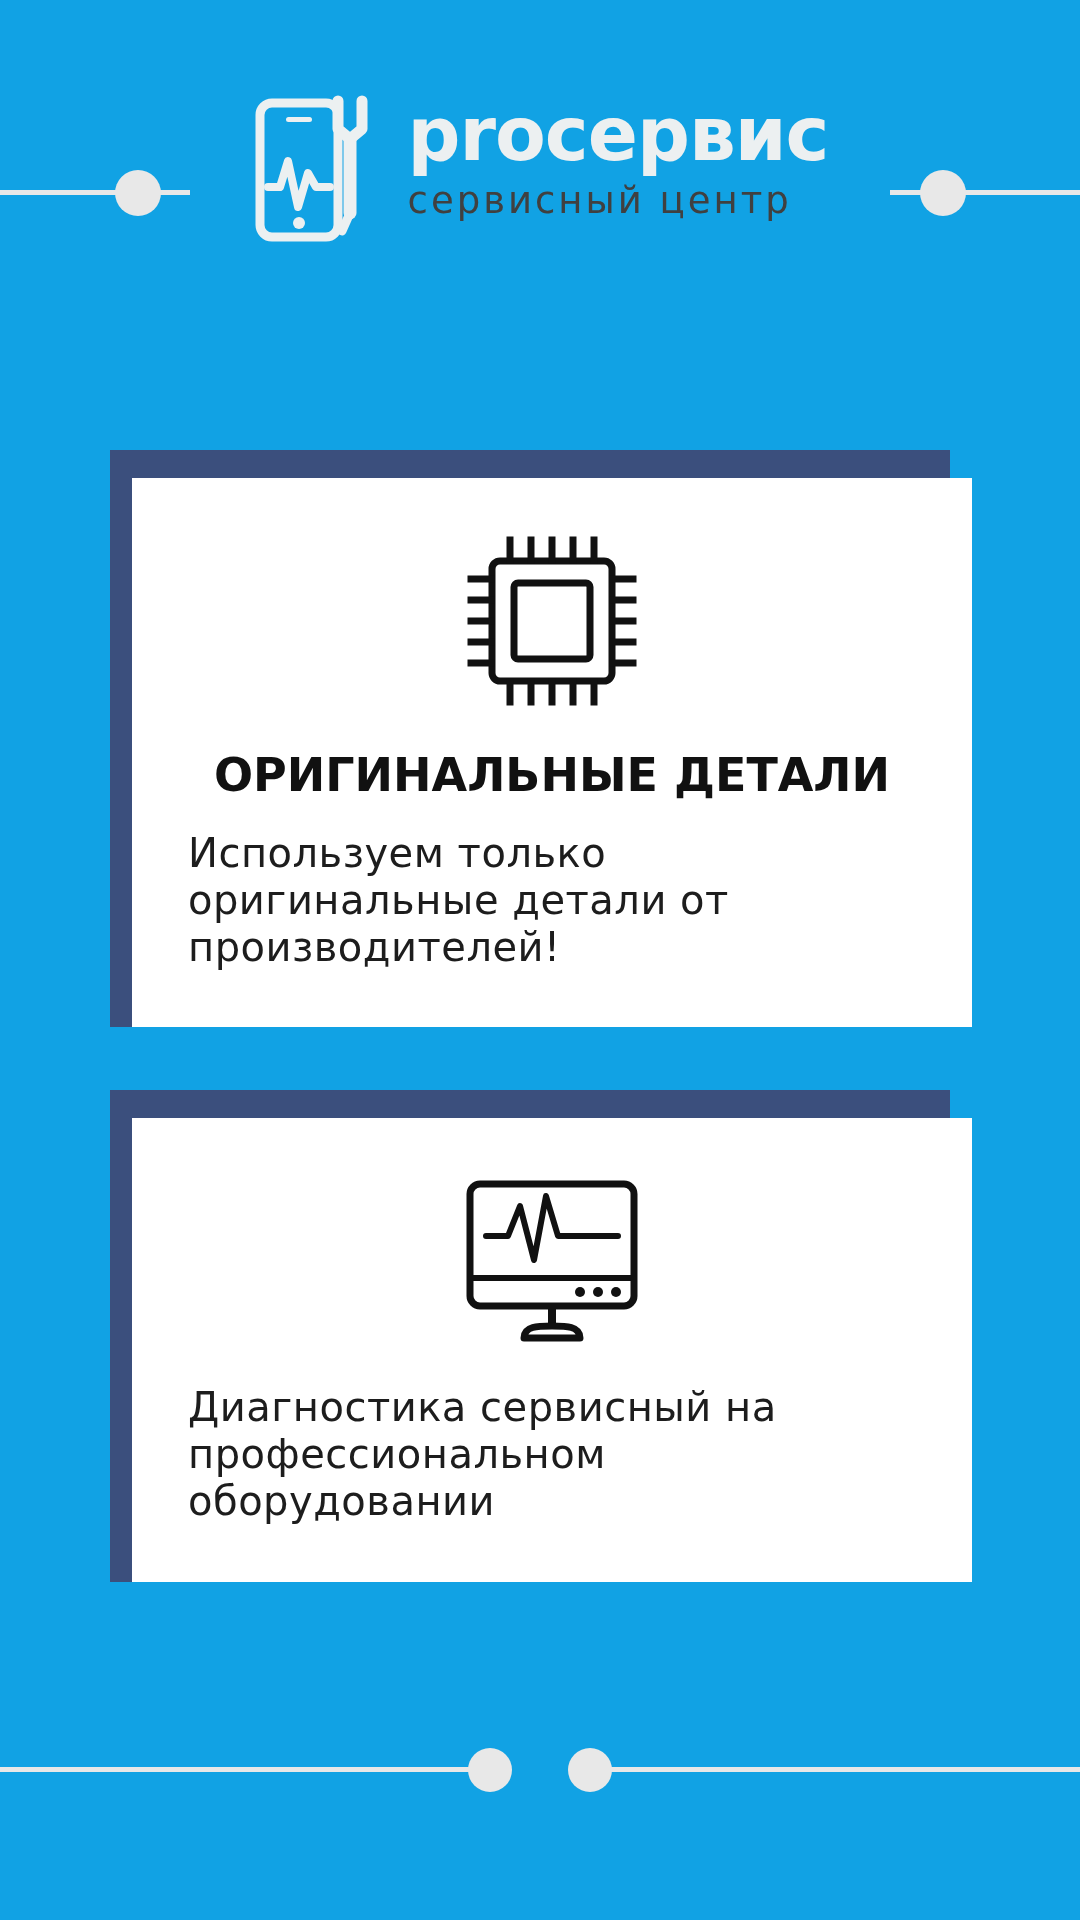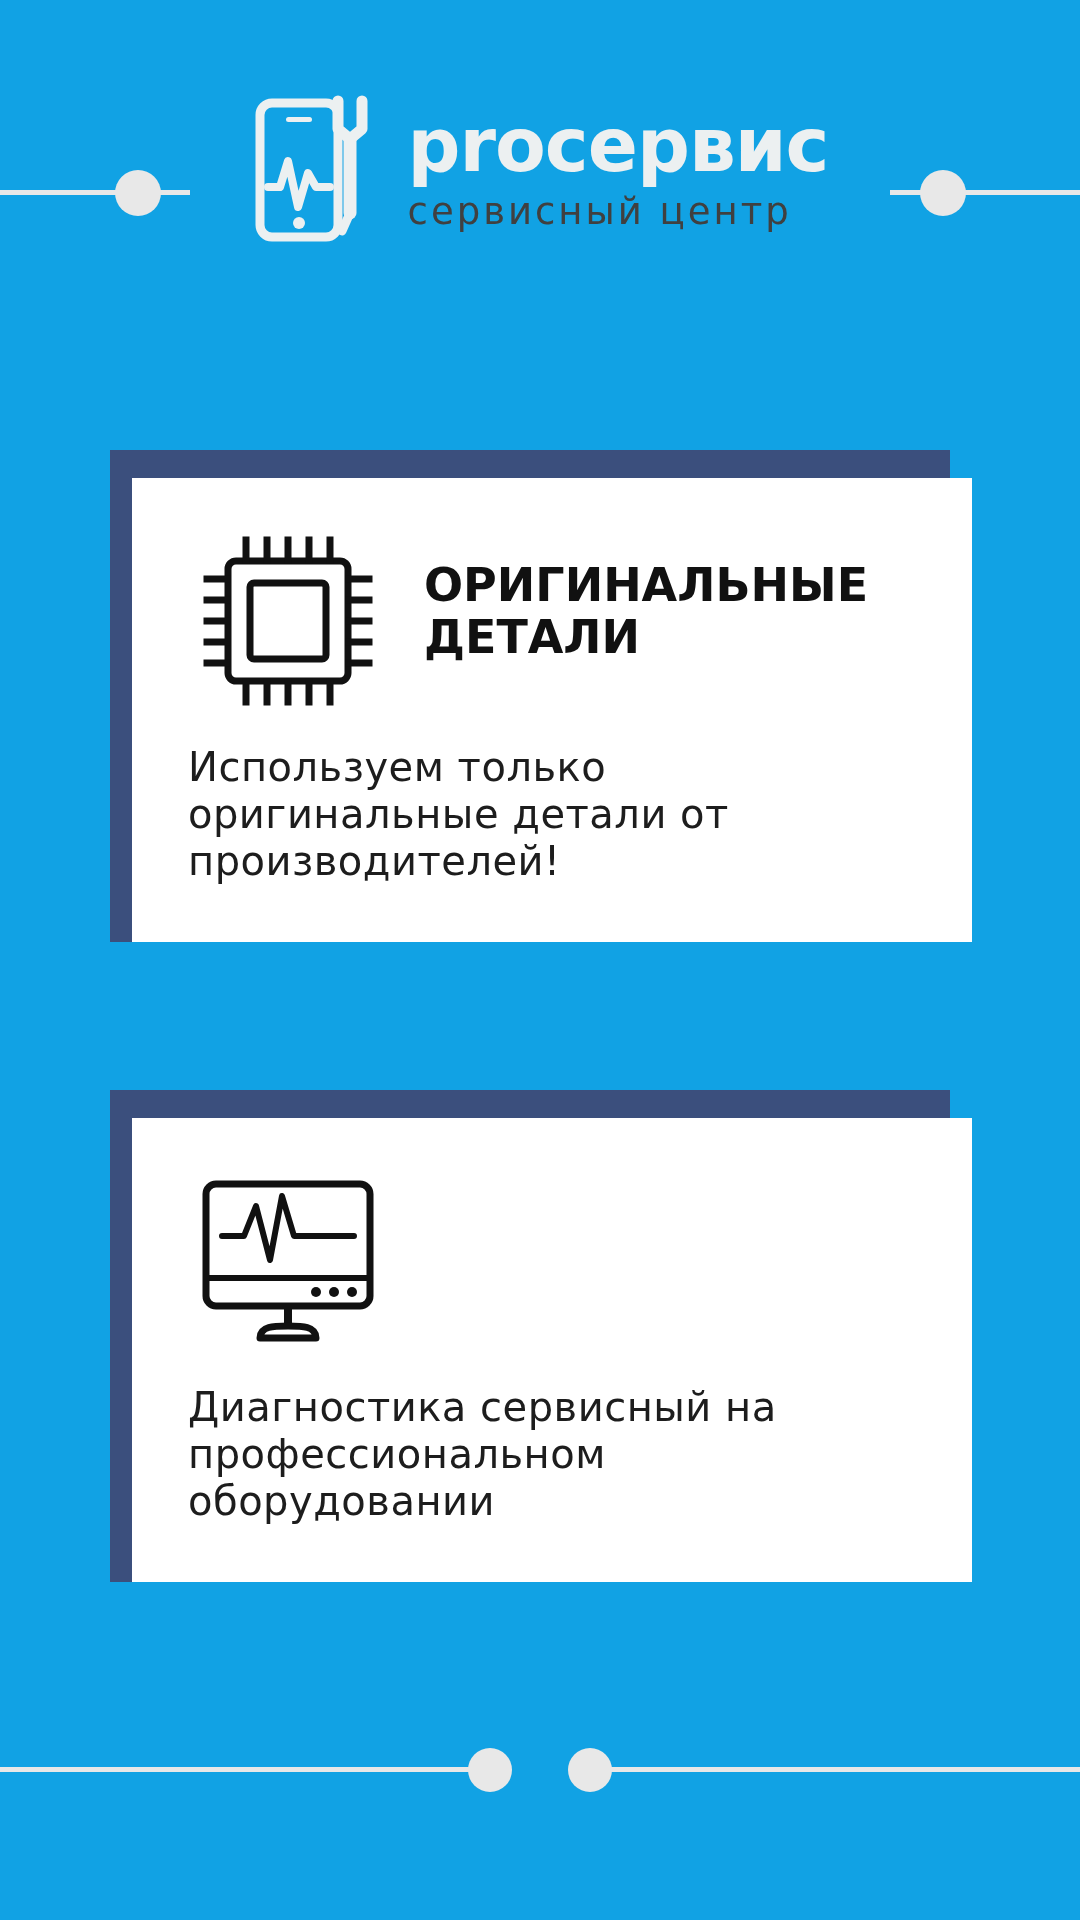--- a/index.html
+++ b/index.html
@@ -34,21 +34,21 @@
     border-radius:50%;
     background:#e8e8e8;
   }
   .dot.left  { left:115px; }
   .dot.right { left:920px; }
 
   .brand {
     position:absolute;
     top:95px; left:0; right:0;
     display:flex;
-    align-items:center;
+    align-items:flex-start;
     justify-content:center;
     gap:26px;
     z-index:3;
   }
   .brand-logo {
     width:130px; height:150px;
     position:relative;
     flex:0 0 auto;
   }
   .brand-text {
@@ -103,22 +103,22 @@
     position:relative;
     margin-left:22px;
     margin-top:28px;
     width:840px;
     background:#ffffff;
     padding:48px 56px 56px 56px;
   }
 
   .card-head {
     display:flex;
-    align-items:flex-start;
-    gap:36px;
+    align-items:center;
+    flex-direction:column;
   }
   .card-icon {
     flex:0 0 auto;
     width:200px;
     height:190px;
   }
   .card-icon svg { display:block; }
   .card-title {
     font-family:"DejaVu Sans", sans-serif;
     font-weight:bold;

